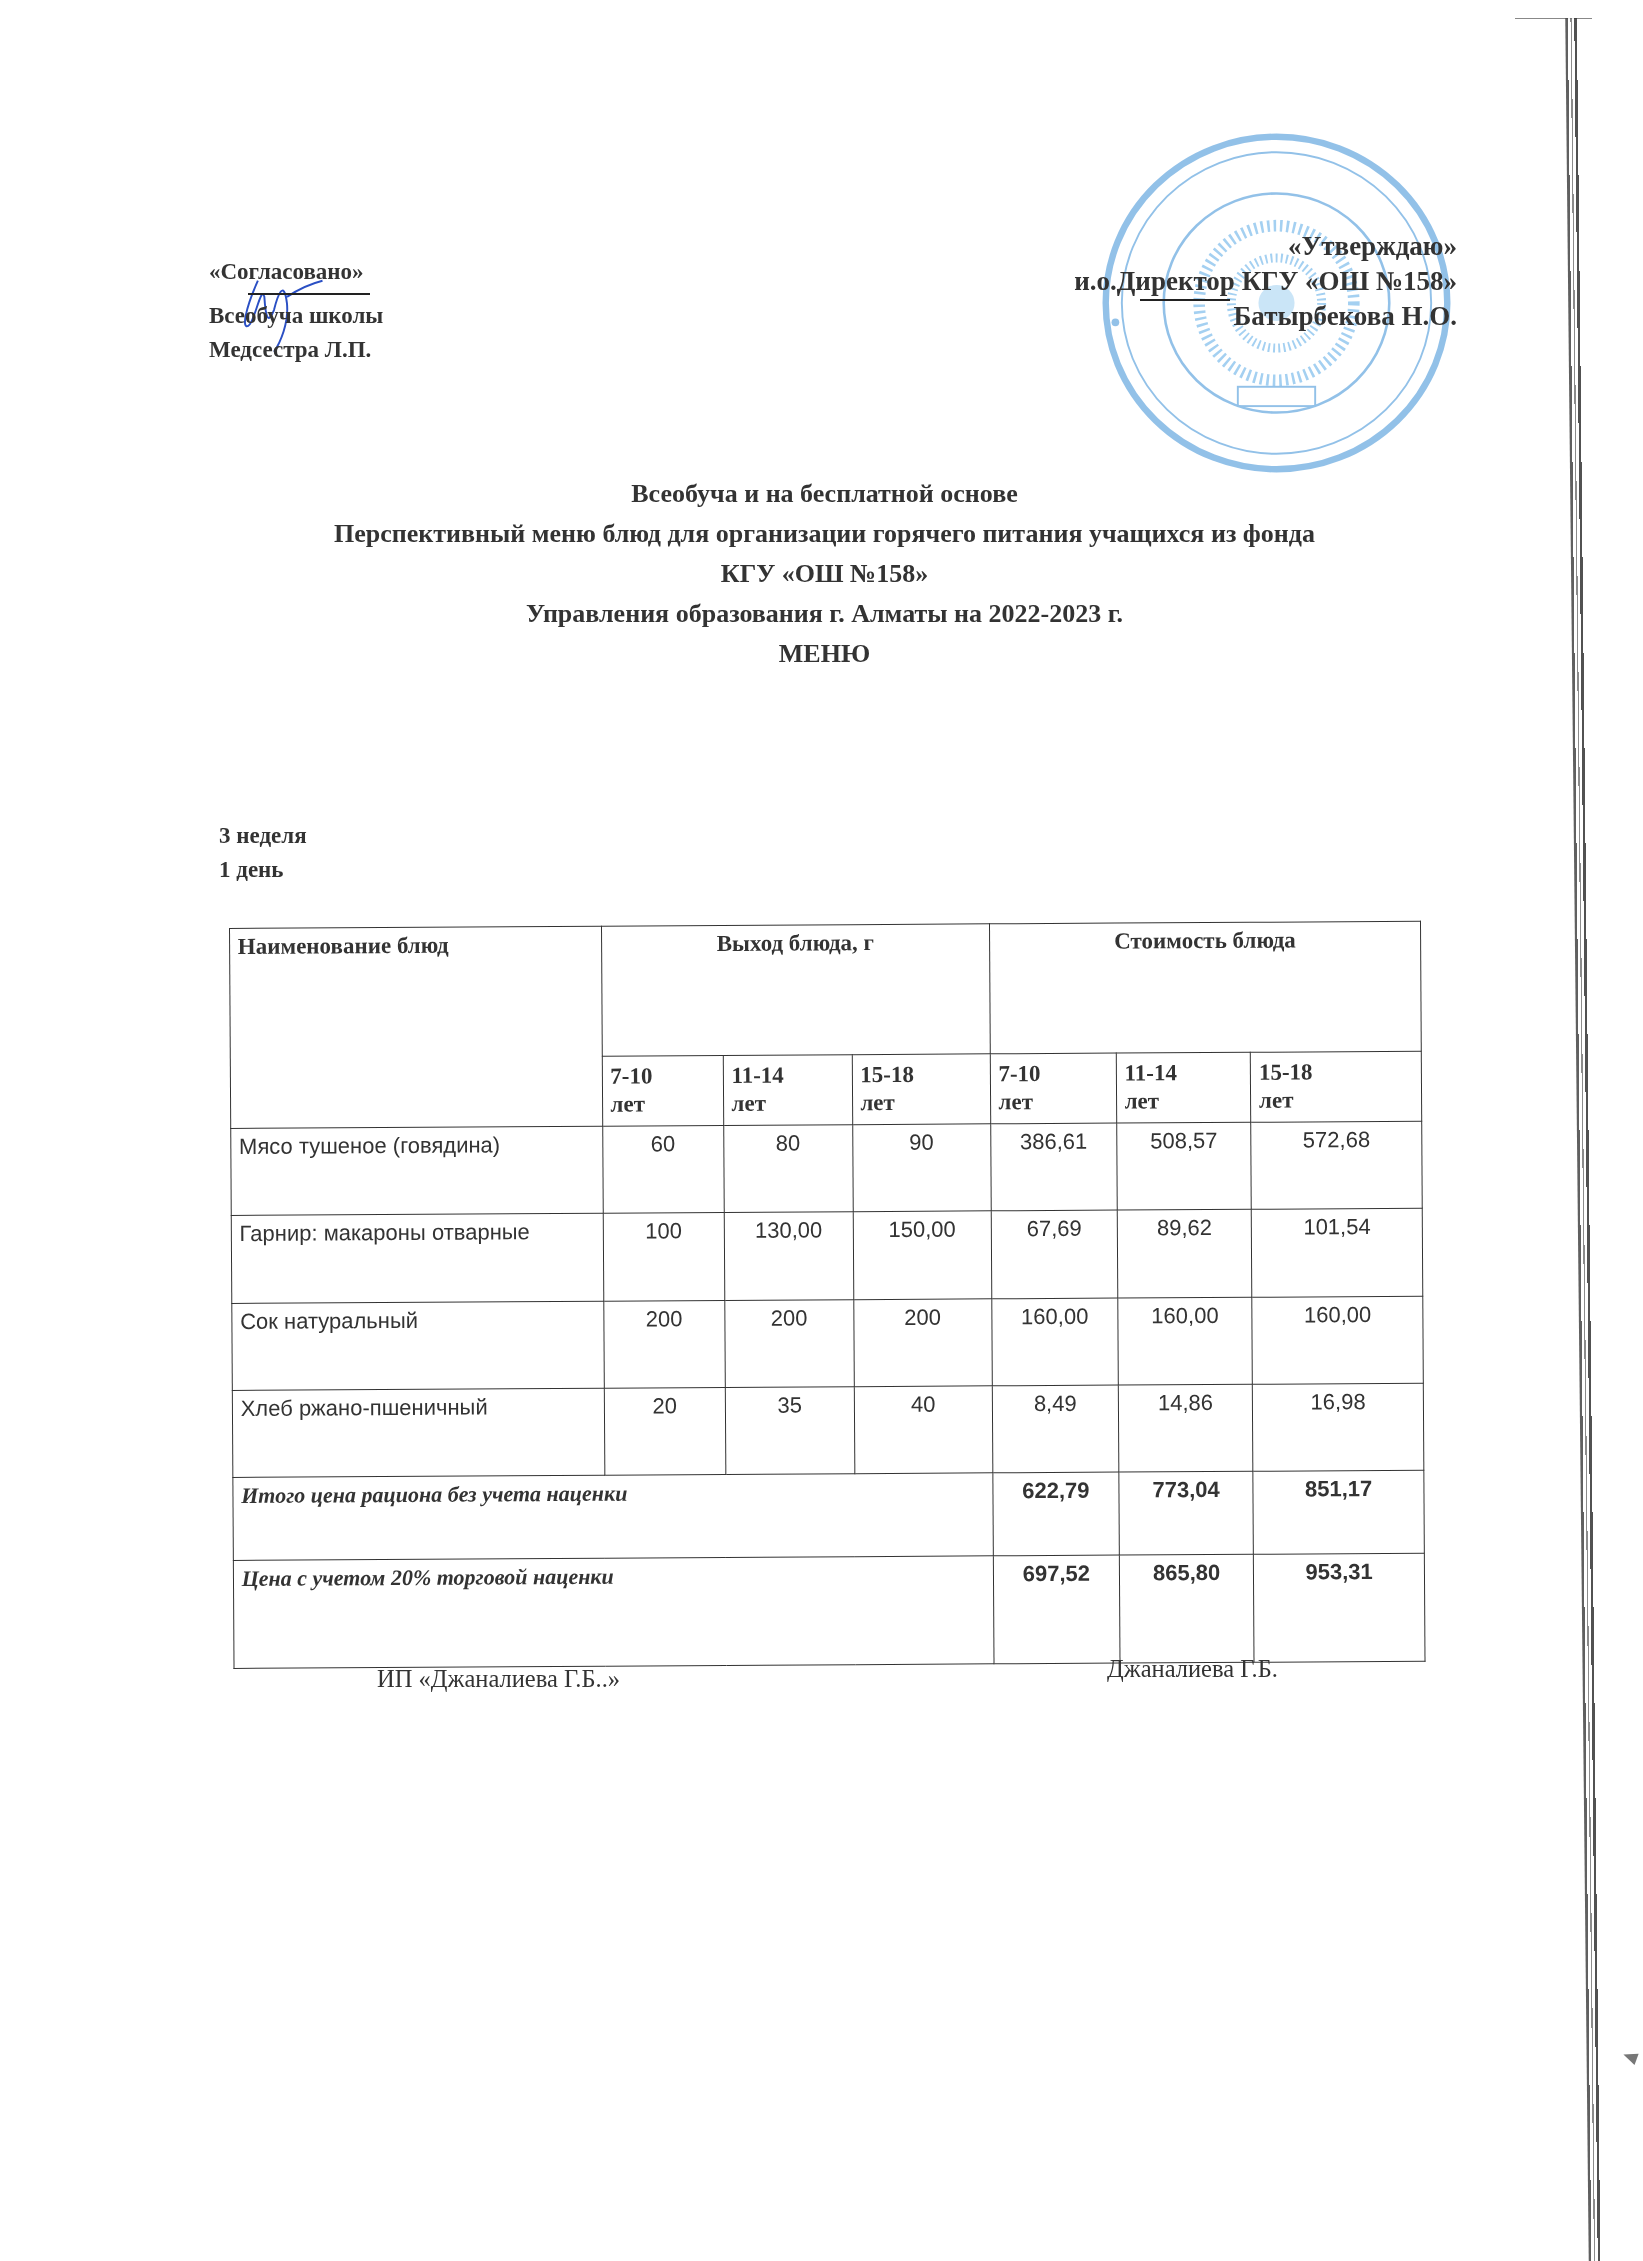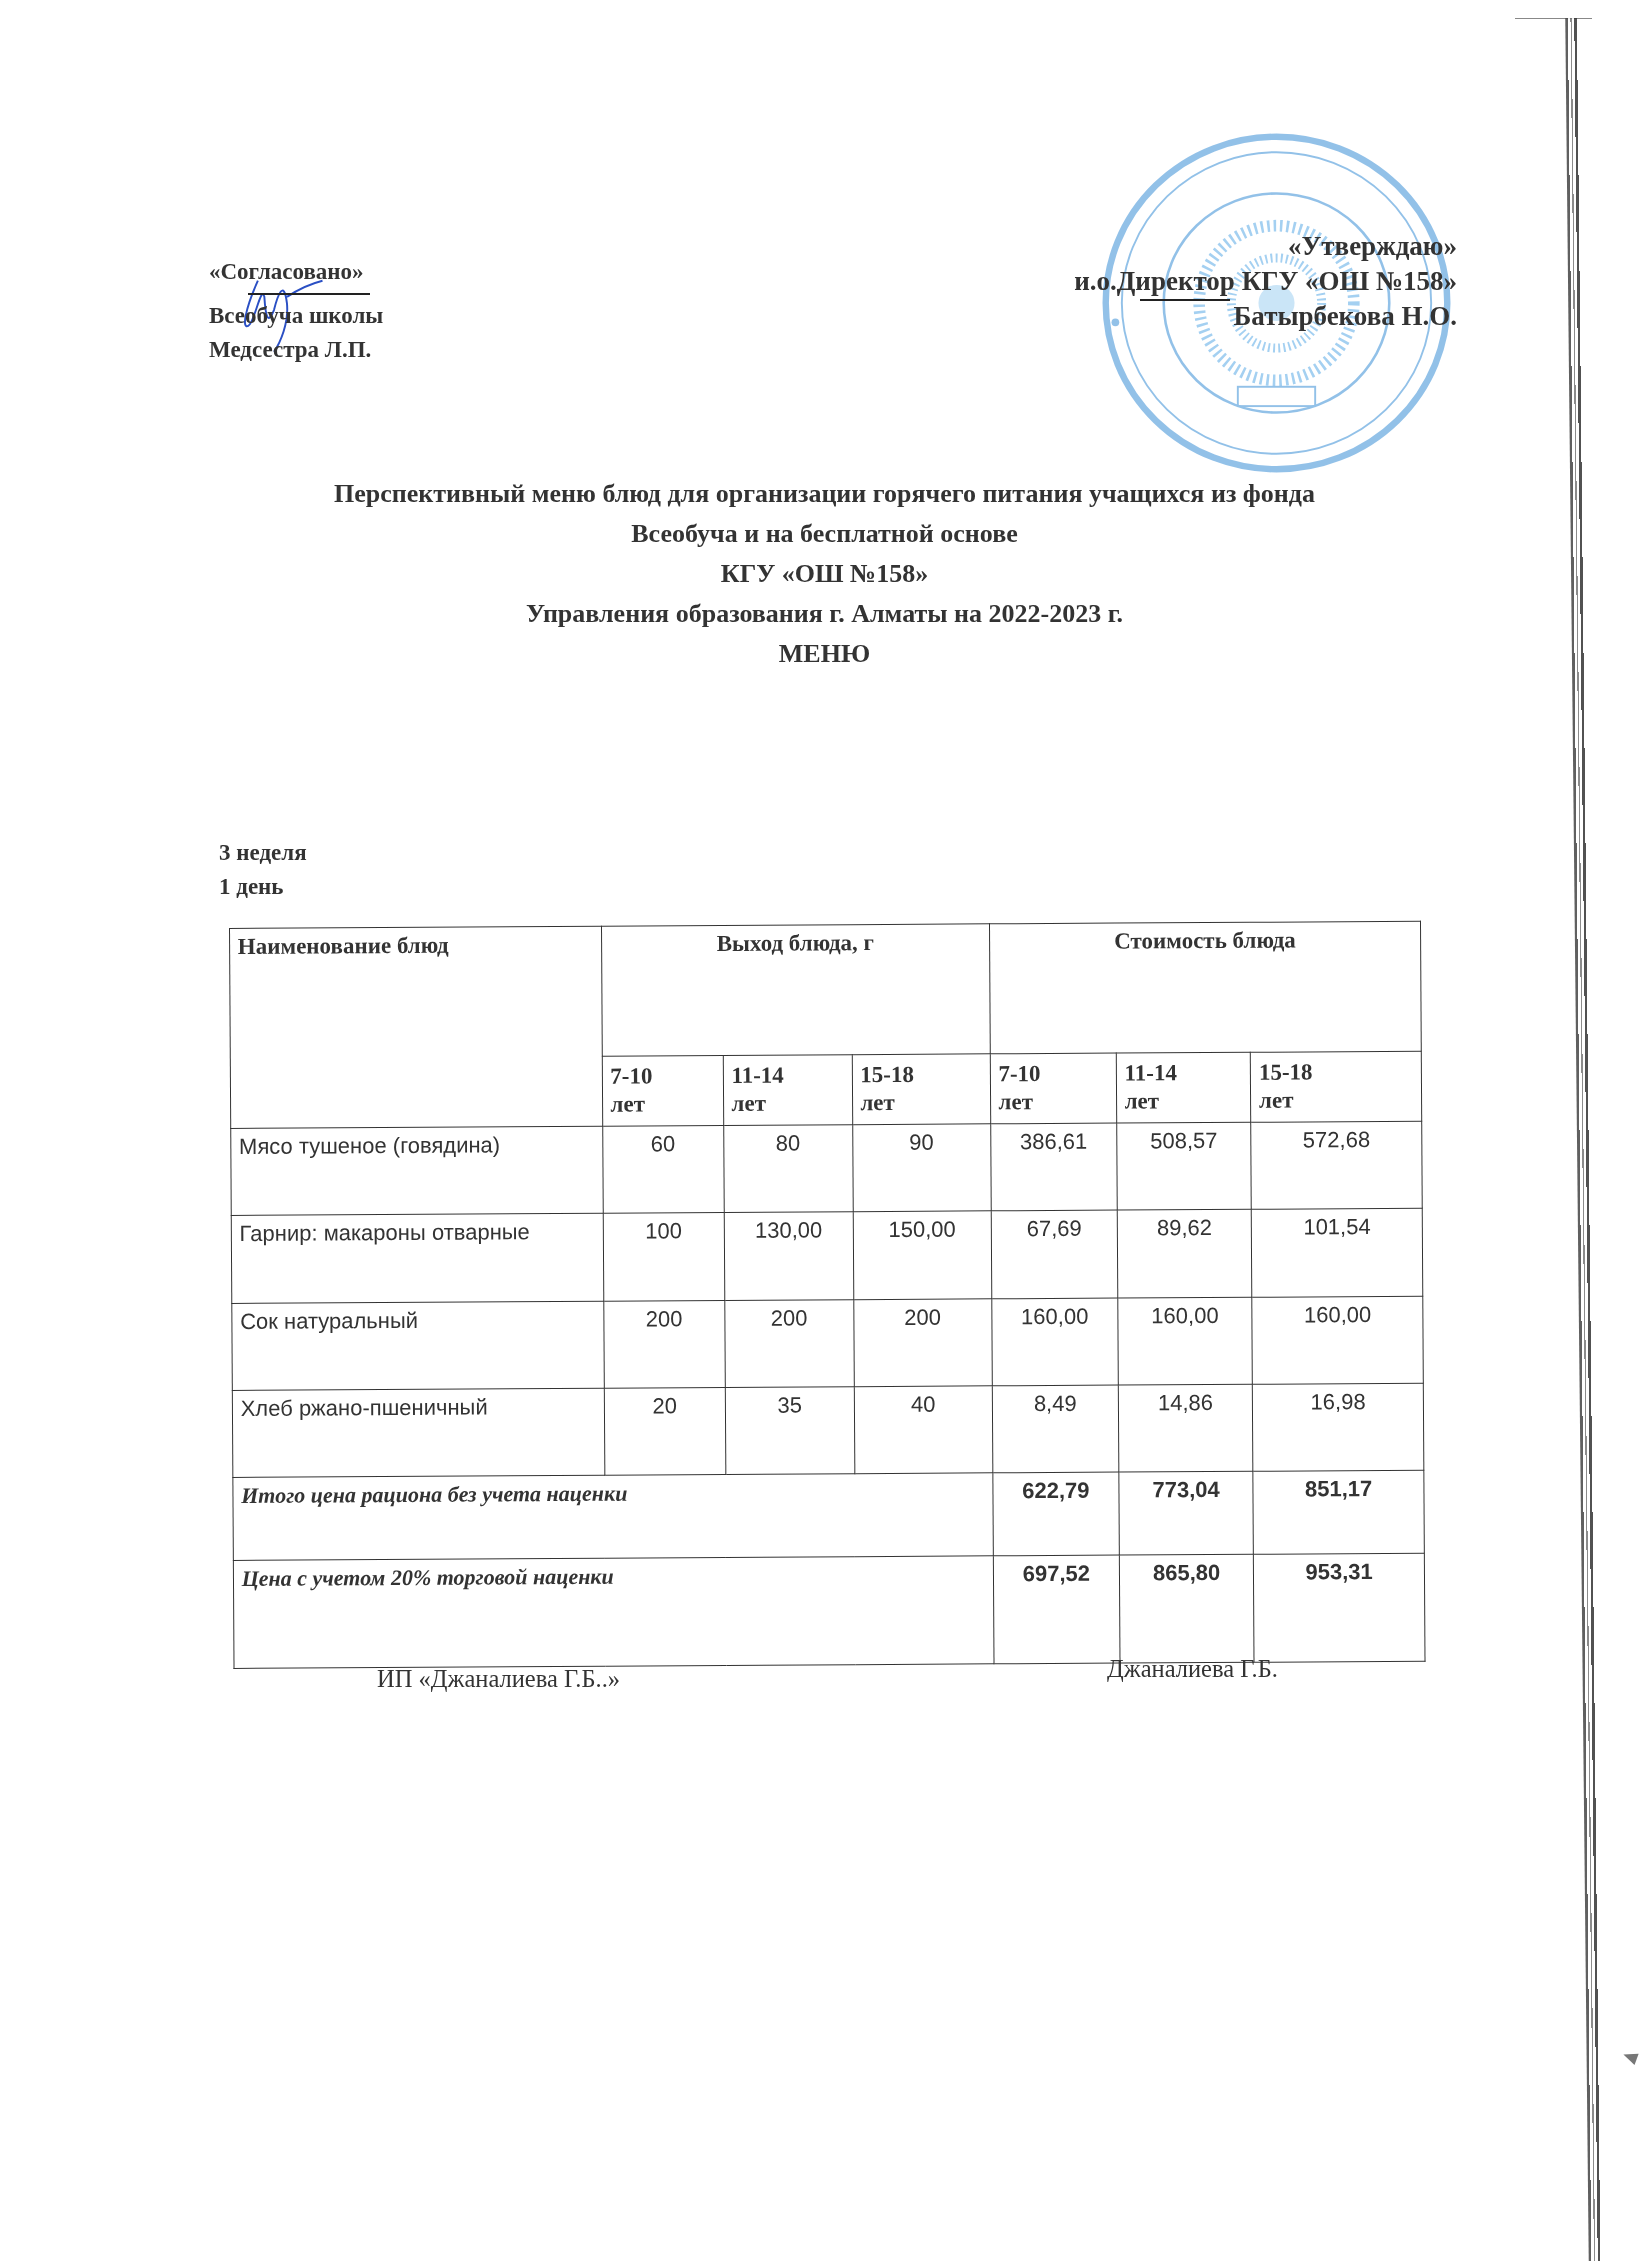--- a/index.html
+++ b/index.html
@@ -26,21 +26,21 @@
   .approved-right { left: 1064px; top: 229px; width: 393px; font-weight: bold; font-size: 27px; line-height: 35px; text-align: right; }
   .approved-right .name-row { display: flex; justify-content: flex-end; }
   .approved-right .sig-line { width: 90px; height: 1.9px; background: #222; margin-right: 3.9px; margin-bottom: 5.2px; }
 
   .stamp { left: 1096px; top: 129px; width: 361px; height: 348px; opacity: 0.55; pointer-events: none; }
 
   
   .title-block { left: 193px; top: 474px; width: 1263px; text-align: center; font-weight: bold; font-size: 26px; line-height: 40px; }
 
   
-  .week-block { left: 219px; top: 836px; font-weight: bold; font-size: 23px; line-height: 34px; }
+  .week-block { left: 219px; top: 819px; font-weight: bold; font-size: 23px; line-height: 34px; }
 
   
   .menu-table { left: 229px; top: 928px; width: 1192px; border-collapse: collapse; transform: rotate(-0.35deg); transform-origin: left top; }
   .menu-table td, .menu-table th { border: 1.6px solid #333; vertical-align: top; padding: 5.2px 7.7px; }
   .menu-table th { font-family: "Liberation Serif", serif; font-weight: bold; font-size: 23px; color: #333; }
   .menu-table .th-name { text-align: left; width: 371px; height: 139px; }
   .menu-table .th-group { text-align: center; height: 119px; }
   .menu-table .th-age { text-align: left; height: 58px; font-size: 23px; line-height: 28px; }
   .menu-table td { font-family: "Liberation Sans", "DejaVu Sans", sans-serif; font-size: 22px; color: #333; height: 76px; }
   .menu-table td.name { text-align: left; }
@@ -87,22 +87,22 @@
 <div class="abs approved-right">
   <div>«Утверждаю»</div>
   <div>и.о.Директор КГУ «ОШ №158»</div>
   <div class="name-row">
     <div class="sig-line"></div>
     <div>Батырбекова Н.О.</div>
   </div>
 </div>
 
 <div class="abs title-block">
+  <div>Всеобуча и на бесплатной  основе</div>
   <div>Перспективный меню блюд для организации горячего питания учащихся из фонда</div>
-  <div>Всеобуча и на бесплатной  основе</div>
   <div>КГУ «ОШ №158»</div>
   <div>Управления образования г. Алматы на 2022-2023 г.</div>
   <div>МЕНЮ</div>
 </div>
 
 <div class="abs week-block">
   <div>3 неделя</div>
   <div>1  день</div>
 </div>
 

